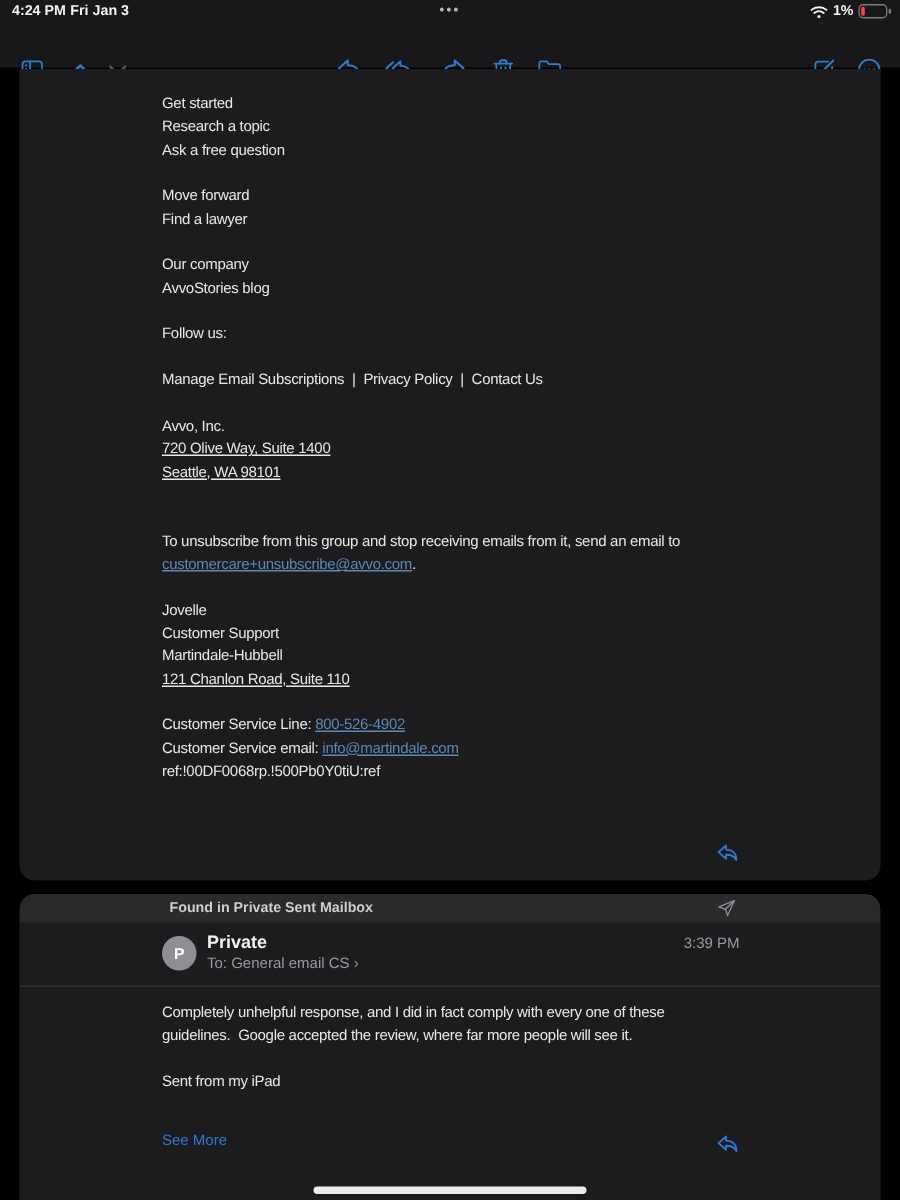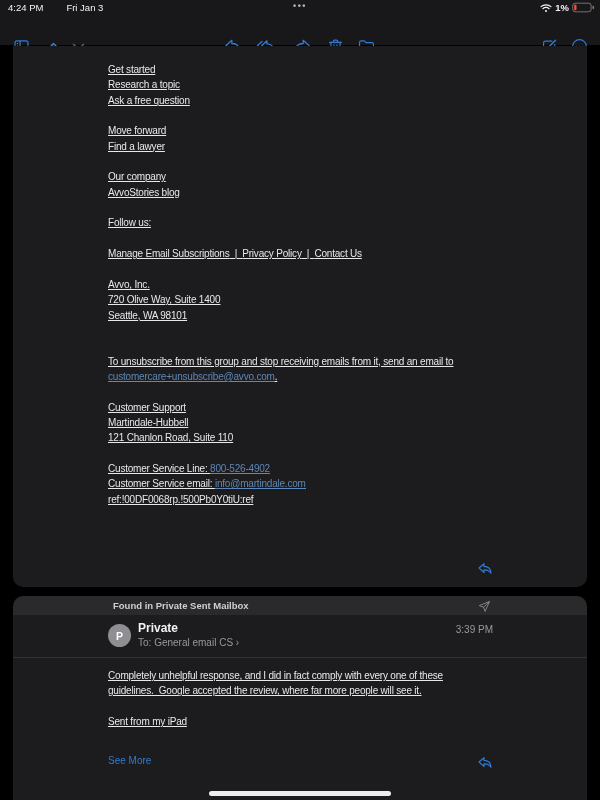--- a/index.html
+++ b/index.html
@@ -21,41 +21,41 @@
     background:var(--page-bg);
     font-family:"Liberation Sans","DejaVu Sans",sans-serif;
     color:var(--text-primary);
     overflow:hidden;
   }
   .screen{position:absolute;inset:0;width:600px;height:800px;background:var(--page-bg);}
 
   
   .chrome{position:absolute;top:0;left:0;width:600px;height:45px;background:var(--chrome-bg);}
   .status-bar{position:absolute;top:0;left:0;width:600px;height:16px;}
-  .status-left{position:absolute;left:8px;top:2px;display:flex;gap:23px;align-items:center;
-    font-size:9.5px;font-weight:normal;color:#f4f4f6;letter-spacing:0;}
+  .status-left{position:absolute;left:8px;top:2px;display:flex;gap:3px;align-items:center;
+    font-size:9.5px;font-weight:bold;color:#f4f4f6;letter-spacing:0;}
   .status-center{position:absolute;left:0;right:0;top:1px;text-align:center;
     font-size:9px;font-weight:bold;color:#b9b9bd;letter-spacing:1.5px;}
   .status-right{position:absolute;right:5px;top:2px;display:flex;gap:3px;align-items:center;
     font-size:9.5px;font-weight:bold;color:#f4f4f6;}
   .status-right svg{display:block;}
 
   .toolbar{position:absolute;top:16px;left:0;width:600px;height:29px;}
   .tb-btn{position:absolute;top:18px;width:24px;height:24px;border:none;background:transparent;
     display:flex;align-items:center;justify-content:center;color:var(--accent-blue);cursor:pointer;padding:0;}
   .tb-btn.disabled{color:var(--disabled-icon);}
   .tb-btn svg{display:block;}
 
   
   .card{position:absolute;left:13px;width:574px;background:var(--card-bg);overflow:hidden;}
   .card1{top:46px;height:541px;border-radius:0 0 10px 10px;}
   .card2{top:596px;height:222px;border-radius:10px;}
 
   .email-lines{position:absolute;left:95px;top:16px;font-size:10px;letter-spacing:-0.2px;color:var(--text-primary);}
-  .line{min-height:15.35px;line-height:15.35px;white-space:pre;text-decoration:underline;}
+  .line{min-height:15.35px;line-height:15.35px;white-space:pre;}
   .lnk{color:var(--link-blue);text-decoration:underline;cursor:pointer;}
   .und{color:var(--text-primary);text-decoration:underline;cursor:pointer;margin-top:24px;}
 
   .reply-btn{position:absolute;border:none;background:transparent;color:var(--accent-blue);
     cursor:pointer;padding:0;display:flex;align-items:center;justify-content:center;}
   .reply-btn.msg1{right:92px;bottom:10px;width:20px;height:18px;}
   .reply-btn.msg2{right:92px;top:157px;width:20px;height:18px;}
 
   
   .banner{position:absolute;top:0;left:0;width:574px;height:19px;background:var(--banner-bg);
@@ -192,20 +192,21 @@
         <div class="line"><span>Manage Email Subscriptions</span><span>  |  </span><span>Privacy Policy</span><span>  |  </span><span>Contact Us</span></div>
         <div class="line"></div>
         <div class="line"><span>Avvo, Inc.</span></div>
         <div class="line"><span class="und">720 Olive Way, Suite 1400</span></div>
         <div class="line"><span class="und">Seattle, WA 98101</span></div>
         <div class="line"></div>
         <div class="line"></div>
         <div class="line"><span>To unsubscribe from this group and stop receiving emails from it, send an email to</span></div>
         <div class="line"><span class="lnk">customercare+unsubscribe@avvo.com</span><span>.</span></div>
         <div class="line"></div>
+        <div class="line"><span>Jovelle</span></div>
         <div class="line"><span>Customer Support</span></div>
         <div class="line"><span>Martindale-Hubbell</span></div>
         <div class="line"><span class="und">121 Chanlon Road, Suite 110</span></div>
         <div class="line"></div>
         <div class="line"><span>Customer Service Line: </span><span class="lnk">800-526-4902</span></div>
         <div class="line"><span>Customer Service email: </span><span class="lnk">info@martindale.com</span></div>
         <div class="line"><span>ref:!00DF0068rp.!500Pb0Y0tiU:ref</span></div>
       </div>
     <button class="reply-btn msg1">
       <svg width="18" height="17" viewBox="0 0 24 24" fill="none" stroke="currentColor" stroke-width="1.7" stroke-linejoin="round">

